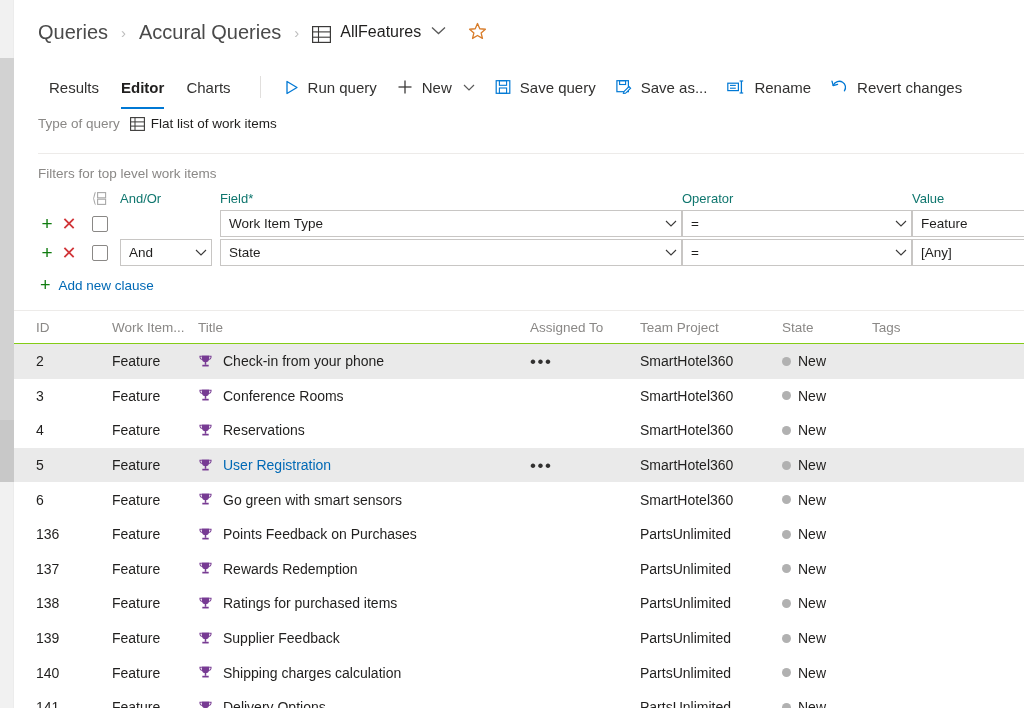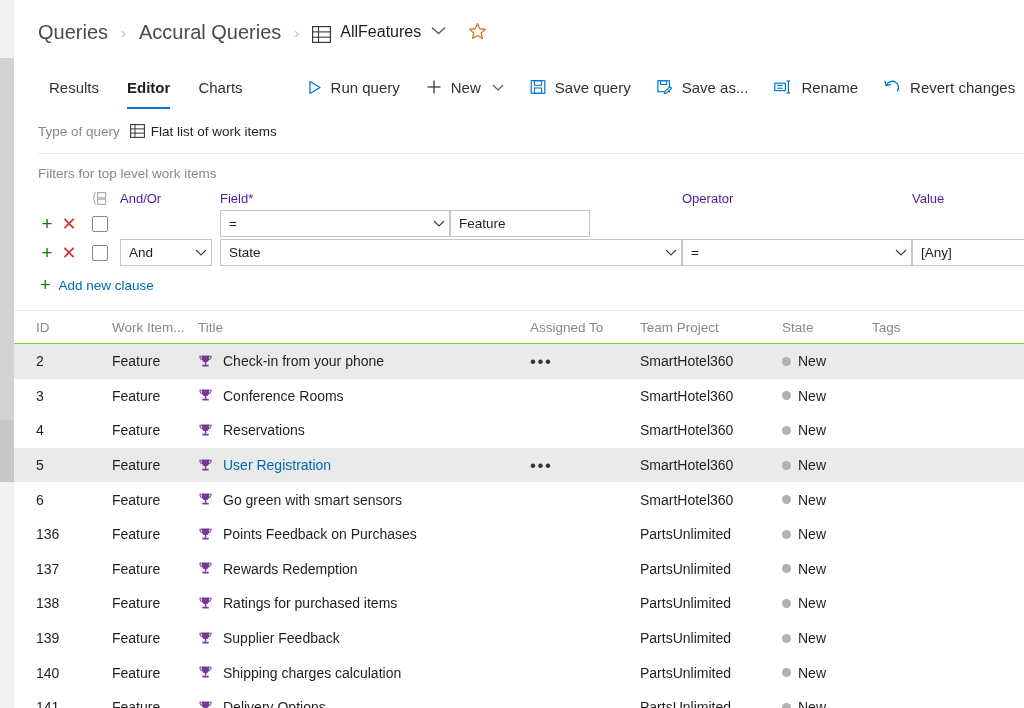--- a/index.html
+++ b/index.html
@@ -49,21 +49,21 @@
     position: relative; top: 2px;
   }
   .chev {
     display: inline-block; margin-left: 10px; color: #6b6b6b; position: relative; top: -2px;
   }
   .fav-star { margin-left: 22px; cursor: pointer; position: relative; top: 1px; }
 
   
   .toolbar {
     display: flex; align-items: center; height: 46px;
-    padding-left: 24px; gap: 6px; position: relative;
+    padding-left: 24px; gap: 0; position: relative;
   }
   .tab {
     font-size: 15px; color: #323130; padding: 0 11px; height: 46px;
     display: flex; align-items: center; cursor: pointer; position: relative;
   }
   .tab.active { font-weight: bold; color: #201f1e; }
   .tab.active::after {
     content: ""; position: absolute; left: 11px; right: 11px; bottom: 1px;
     height: 2px; background: #0078d4;
   }
@@ -73,39 +73,39 @@
   .tbtn {
     display: flex; align-items: center; gap: 9px; font-size: 15px;
     color: #323130; padding: 0 10px; height: 38px; cursor: pointer;
     white-space: nowrap;
   }
   .tbtn .ic { display: flex; align-items: center; color: #0078d4; }
   .tbtn .chevsm { color: #4a4a4a; font-size: 11px; margin-left: 2px; }
 
   
   .qtype-row {
-    display: flex; align-items: center; height: 30px; padding-left: 24px;
+    display: flex; align-items: flex-start; height: 30px; padding-left: 24px;
     margin-top: 6px; gap: 10px;
   }
   .qtype-label { font-size: 13.5px; color: #8a8886; }
   .qtype-value {
     display: flex; align-items: center; gap: 6px; font-size: 13.5px; color: #201f1e;
     cursor: pointer;
   }
   .hrule { height: 1px; background: #edebe9; margin: 7px 0 0 24px; }
 
   .filters-caption {
     font-size: 13.5px; color: #8a8886; padding: 12px 0 0 24px;
   }
 
   
   .filters { padding: 6px 0 0 24px; position: relative; }
   .frow { display: flex; align-items: center; height: 29px; }
   .fhead { height: 22px; }
-  .fhead .fcell { font-size: 13px; color: #4c1d95; display: flex; align-items: center; }
+  .fhead .fcell { font-size: 13px; color: #0f766e; display: flex; align-items: center; }
   .fcell-actions { width: 46px; flex: 0 0 46px; display: flex; align-items: center; gap: 4px; }
   .fcell-check { width: 36px; flex: 0 0 36px; display: flex; align-items: center; }
   .fcell-andor { width: 100px; flex: 0 0 100px; }
   .fcell-field  { width: 462px; flex: 0 0 462px; }
   .fcell-op     { width: 230px; flex: 0 0 230px; }
   .fcell-val    { width: 140px; flex: 0 0 140px; }
 
   .icon-plus {
     color: #107c10; font-size: 19px; line-height: 1; cursor: pointer;
     width: 18px; text-align: center; font-weight: 400;
@@ -338,20 +338,30 @@
 
       <div class="frow">
         <div class="fcell-actions">
           <span class="icon-plus">+</span>
           <span class="icon-x">✕</span>
         </div>
         <div class="fcell-check">
           <span class="cbox"></span>
         </div>
         <div class="fcell-andor"></div>
+        <div class="fcell-field">
+          <div class="fselect">
+            <span class="txt">Work Item Type</span>
+            <span class="cv">
+              <svg width="12" height="7" viewBox="0 0 12 7" style="display:block">
+                  <path d="M1 1 L6 6 L11 1" fill="none" stroke="#3b3a39" stroke-width="1.1"></path>
+                </svg>
+            </span>
+          </div>
+        </div>
         <div class="fcell-op">
           <div class="fselect">
             <span class="txt">=</span>
             <span class="cv">
               <svg width="12" height="7" viewBox="0 0 12 7" style="display:block">
                   <path d="M1 1 L6 6 L11 1" fill="none" stroke="#3b3a39" stroke-width="1.1"></path>
                 </svg>
             </span>
           </div>
         </div>

